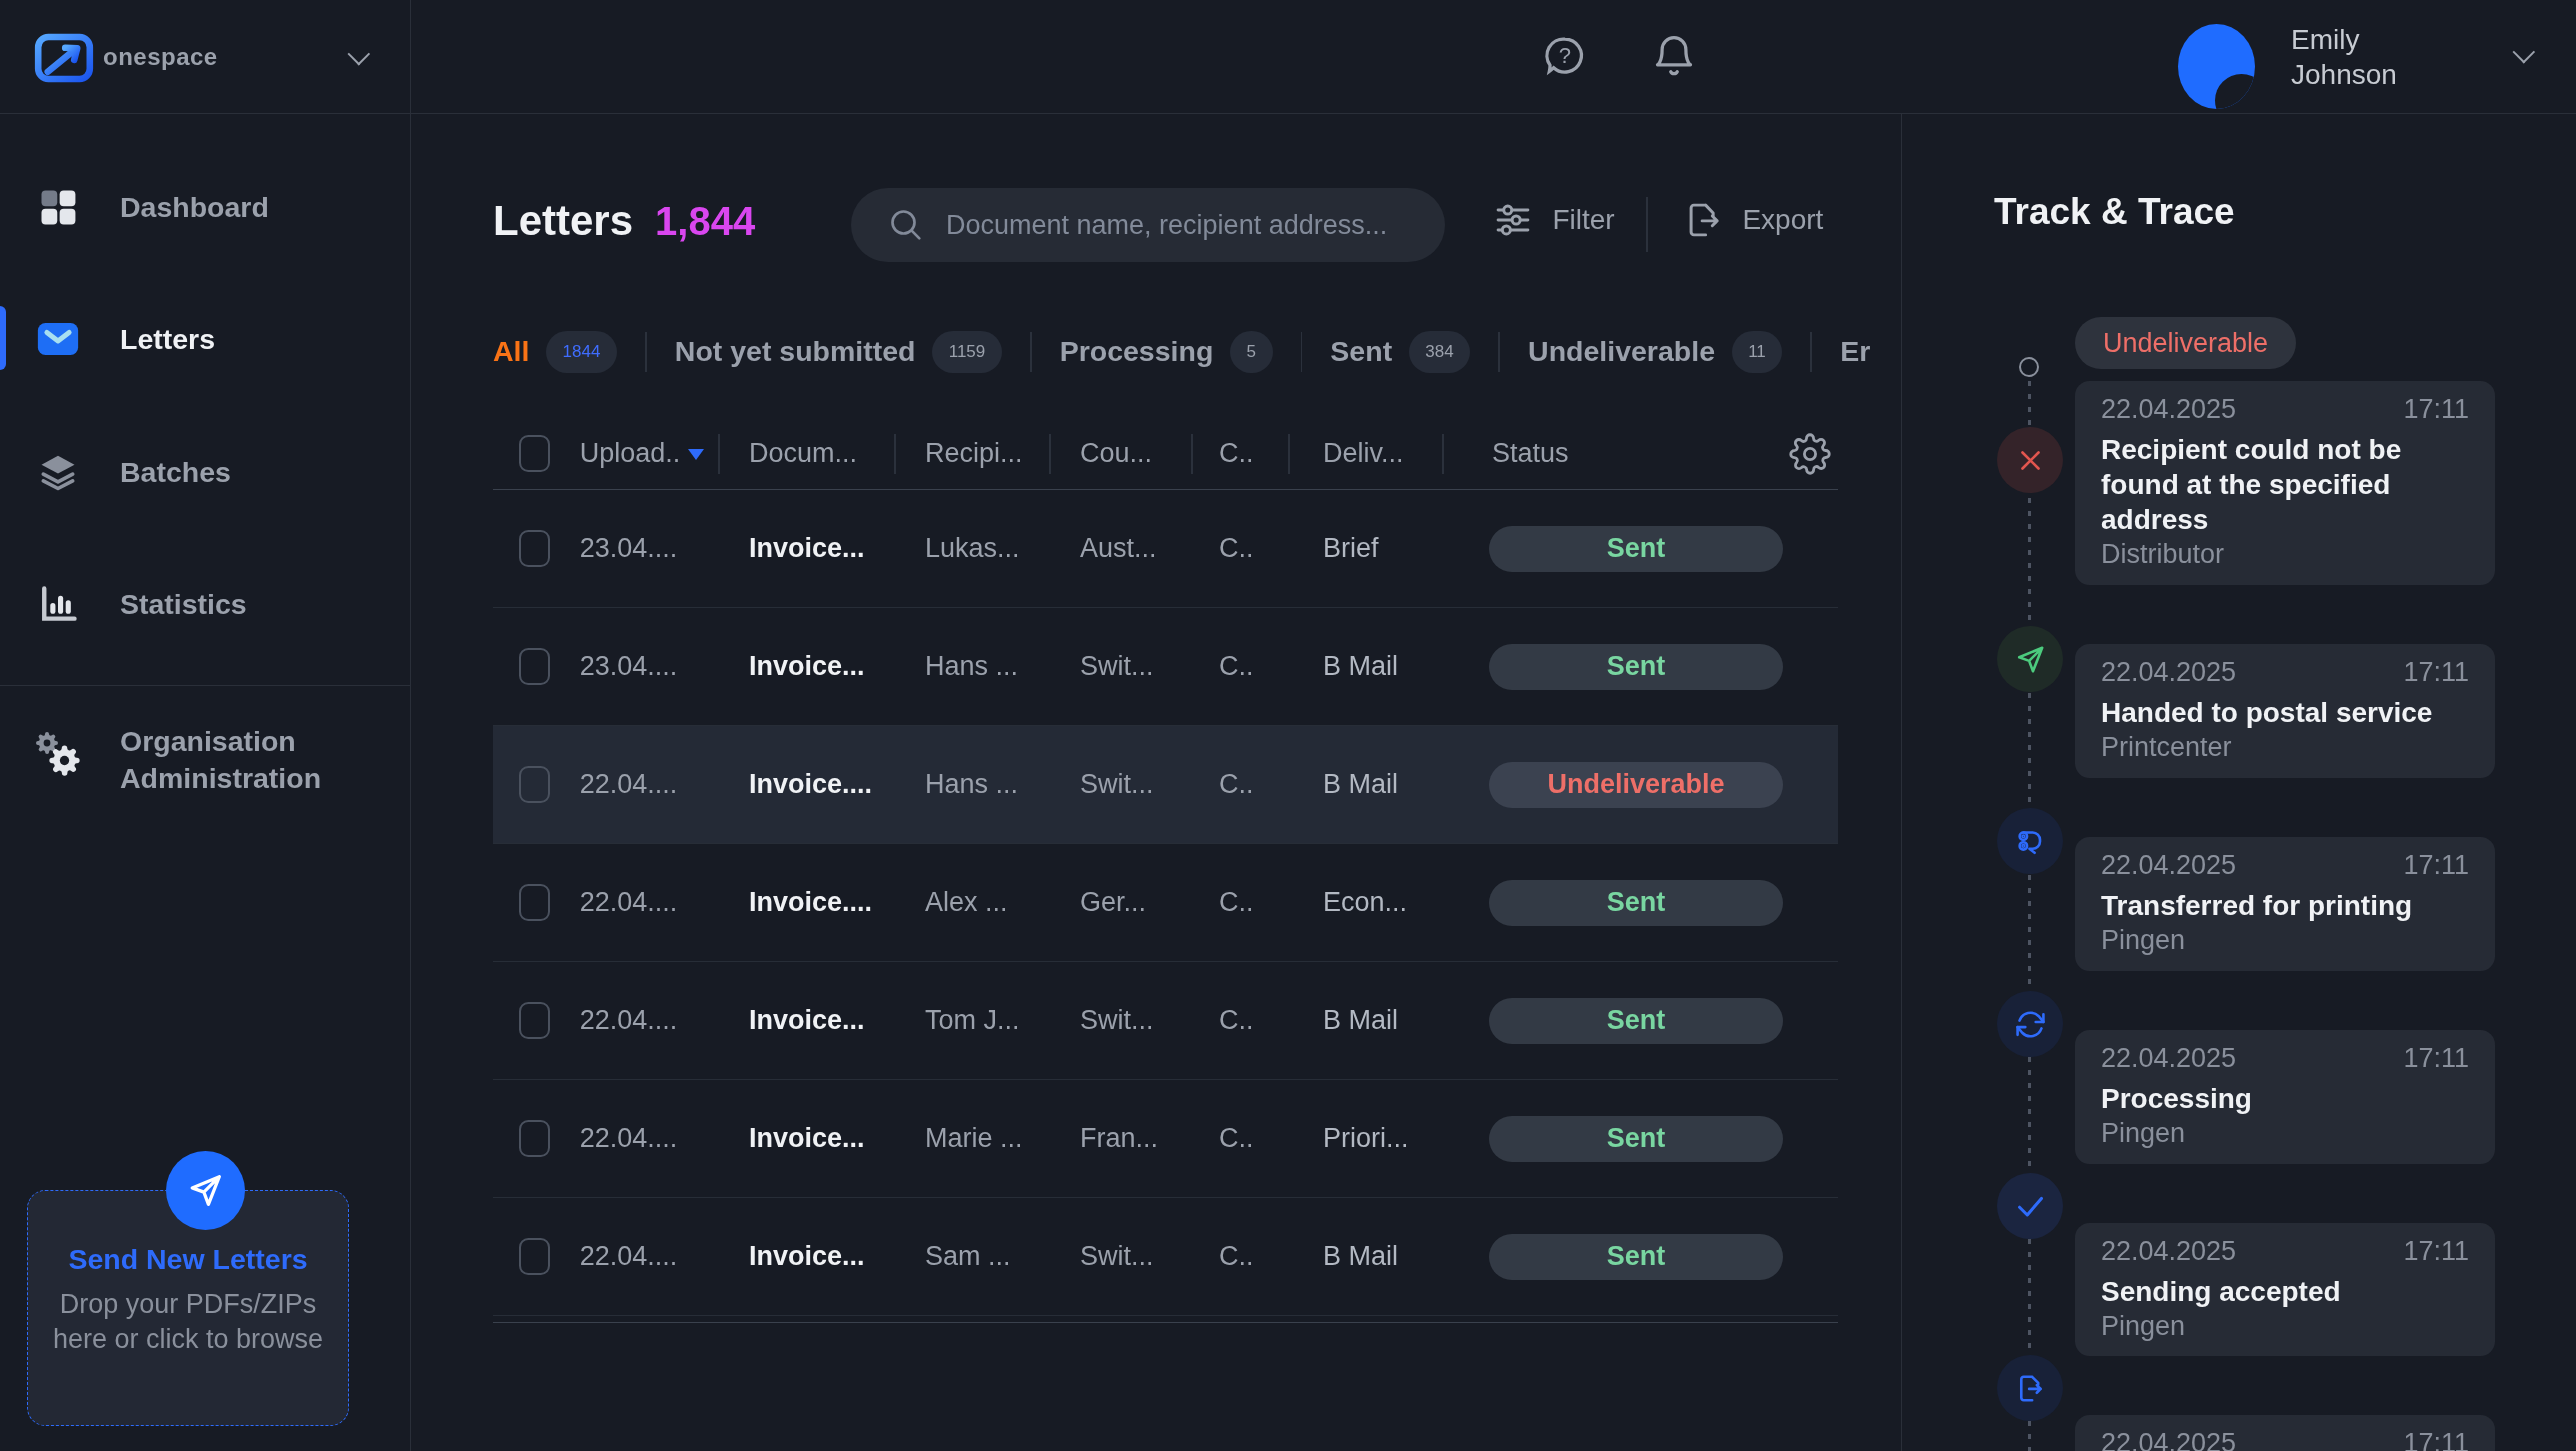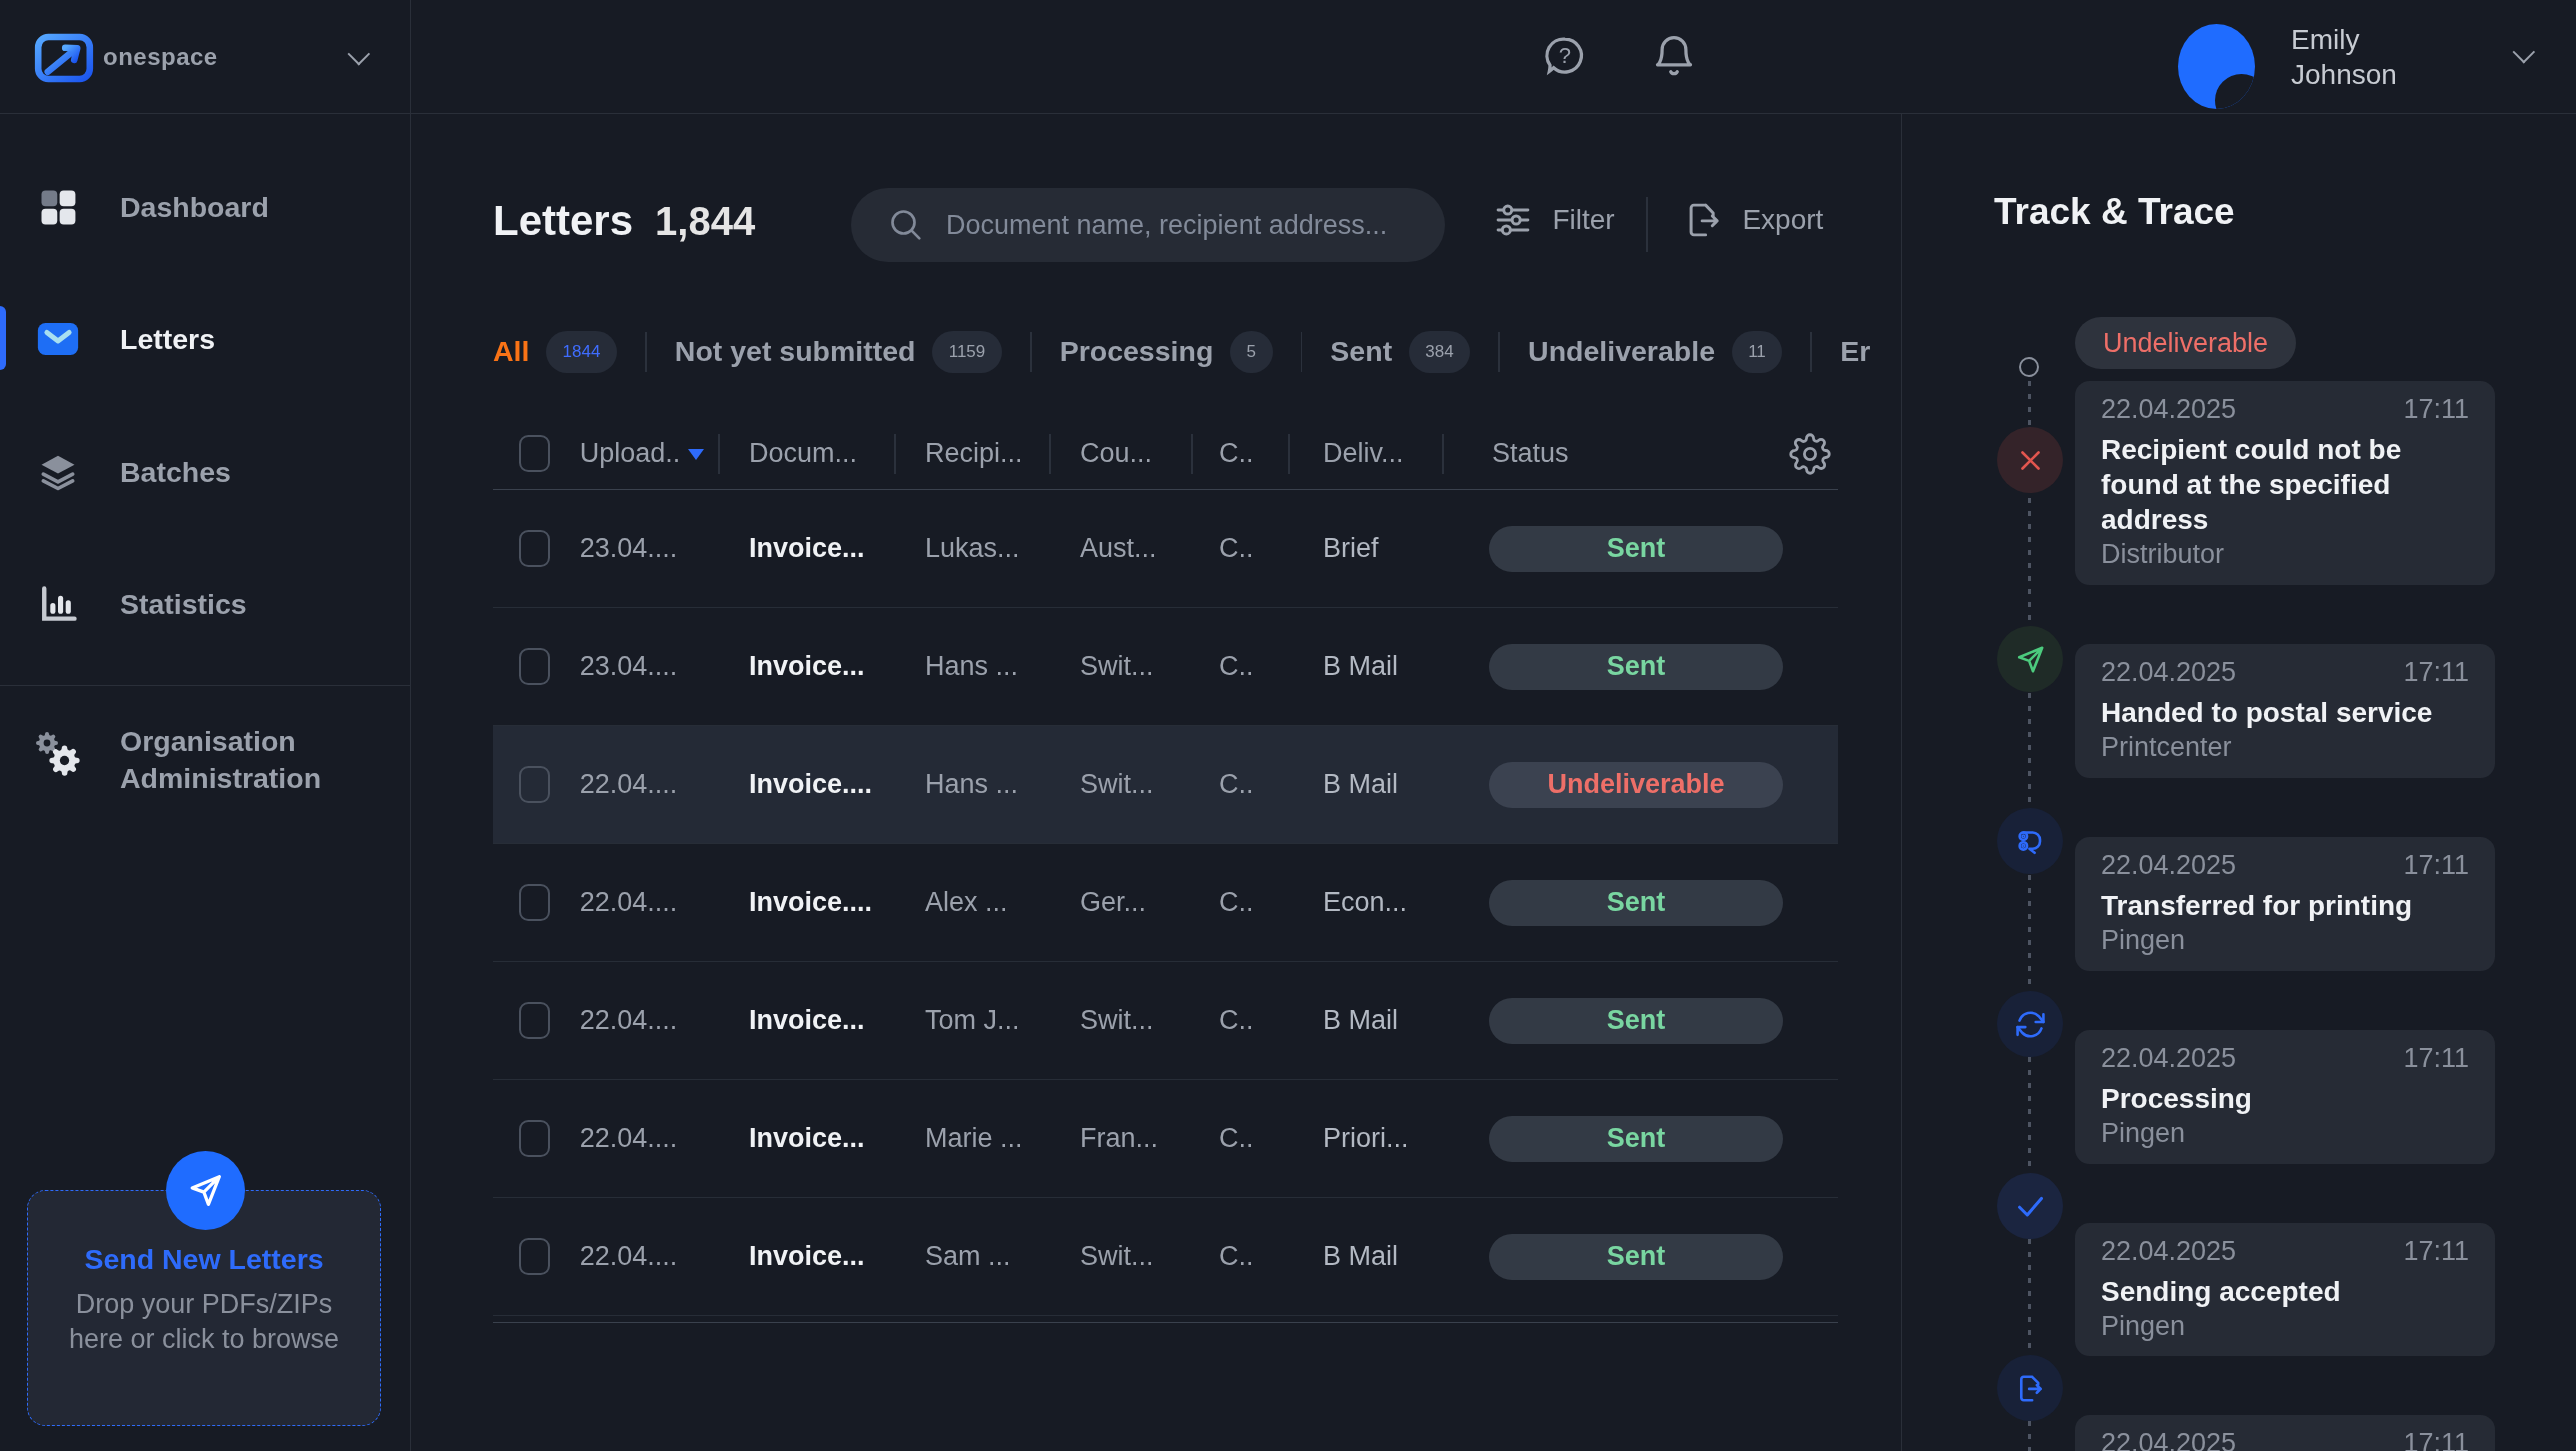--- a/index.html
+++ b/index.html
@@ -19,39 +19,39 @@
   .nav-icon { width:46px; height:46px; flex:0 0 46px; display:flex; align-items:center; justify-content:center; }
   .nav-label { margin-left:39px; font-size:28.5px; color:#9ba1ac; font-weight:700; line-height:37px; }
   .nav-item.active .nav-label { color:#f0f2f5; font-weight:700; }
   .nav-dashboard { top:161px; } .nav-letters { top:293px; } .nav-batches { top:426px; } .nav-statistics { top:558px; }
   .active-bar { position:absolute; left:0; top:306px; width:6.4px; height:64px; background:#2e6bfb; border-radius:0 6.4px 6.4px 0; }
   .nav-divider { position:absolute; left:0; top:685px; width:411px; height:0.9px; background:#2a2f39; }
   .nav-org { top:709px; height:101px; }
   .nav-org .nav-label { width:212px; }
 
   
-  .dropzone { position:absolute; left:27px; top:1190px; width:354px; height:236px; border-radius:18.4px; background:#232834; border:1.8px dashed #2e6bfb; text-align:center; cursor:pointer; }
+  .dropzone { position:absolute; left:27px; top:1190px; width:322px; height:236px; border-radius:18.4px; background:#232834; border:1.8px dashed #2e6bfb; text-align:center; cursor:pointer; }
   .dz-circle { position:absolute; left:138px; top:-40px; width:79px; height:79px; border-radius:50%; background:#1f6cff; display:flex; align-items:center; justify-content:center; }
   .dz-title { margin-top:52px; font-size:28.5px; font-weight:700; color:#2e6bfb; }
   .dz-sub { margin-top:11px; font-size:27px; color:#8a909c; line-height:35px; }
 
   
   .topbar { position:absolute; left:411px; top:0; width:2165px; height:114px; border-bottom:0.9px solid #2a2f39; }
   .icon-btn { position:absolute; top:33px; width:46px; height:46px; cursor:pointer; }
   .help-btn { left:1131px; } .bell-btn { left:1240px; }
   .avatar { position:absolute; left:1767px; top:24px; width:77px; height:85px; border-radius:50%; background:#1f6cff; overflow:hidden; cursor:pointer; }
   .avatar::after { content:""; position:absolute; right:-13px; bottom:-18.4px; width:53px; height:53px; border-radius:50%; background:#171b24; }
   .user-name { position:absolute; left:1880px; top:22px; width:129px; font-size:28px; line-height:35px; color:#c7cbd2; }
   .user-chevron { position:absolute; left:2105px; top:44px; cursor:pointer; }
 
   
   .main { position:absolute; left:411px; top:114px; width:1489px; height:1338px; overflow:hidden; }
   .page-title-row { position:absolute; left:82px; top:83px; display:flex; align-items:baseline; }
   .page-title { font-size:42px; font-weight:700; color:#f0f2f5; }
-  .page-count { margin-left:22px; font-size:40px; font-weight:700; color:#e5e5e5; }
+  .page-count { margin-left:22px; font-size:40px; font-weight:700; color:#d946ef; }
 
   .search { position:absolute; left:440px; top:74px; width:594px; height:74px; border-radius:37px; background:#262b35; display:flex; align-items:center; }
   .search svg { margin-left:35px; flex:0 0 auto; }
   .search input { margin-left:20px; width:478px; background:transparent; border:none; outline:none; font-size:27px; color:#d6dae0; font-family:"Liberation Sans", sans-serif; }
   .search input::placeholder { color:#828a99; }
 
   .toolbar-btn { position:absolute; top:85px; display:flex; align-items:center; gap:18.4px; font-size:28px; color:#9ba1ac; cursor:pointer; }
   .filter-btn { left:1081px;align-items:center; } .export-btn { left:1271px; }
   .toolbar-sep { position:absolute; left:1235px; top:83px; width:1.8px; height:55px; background:#2b313c; }
 

